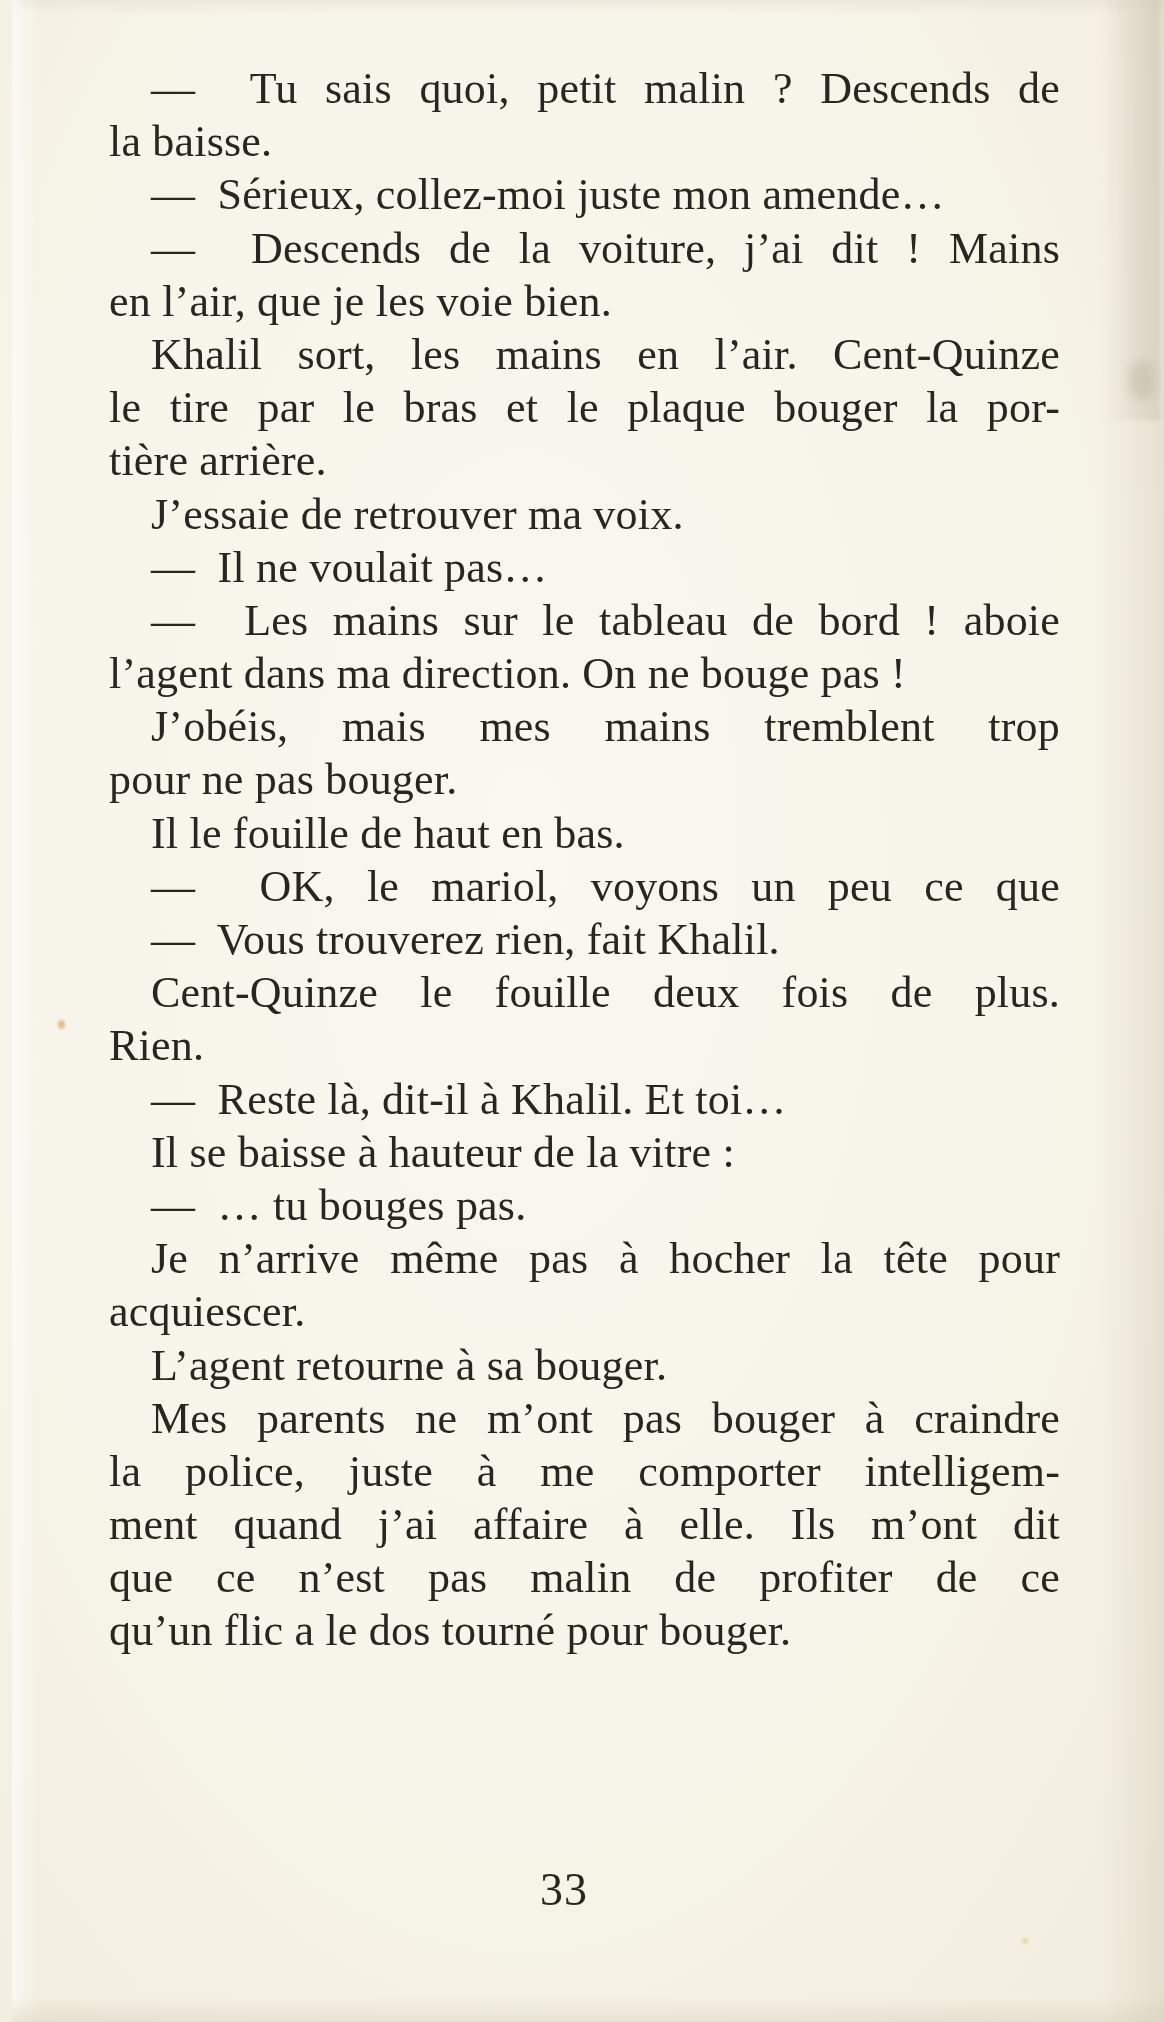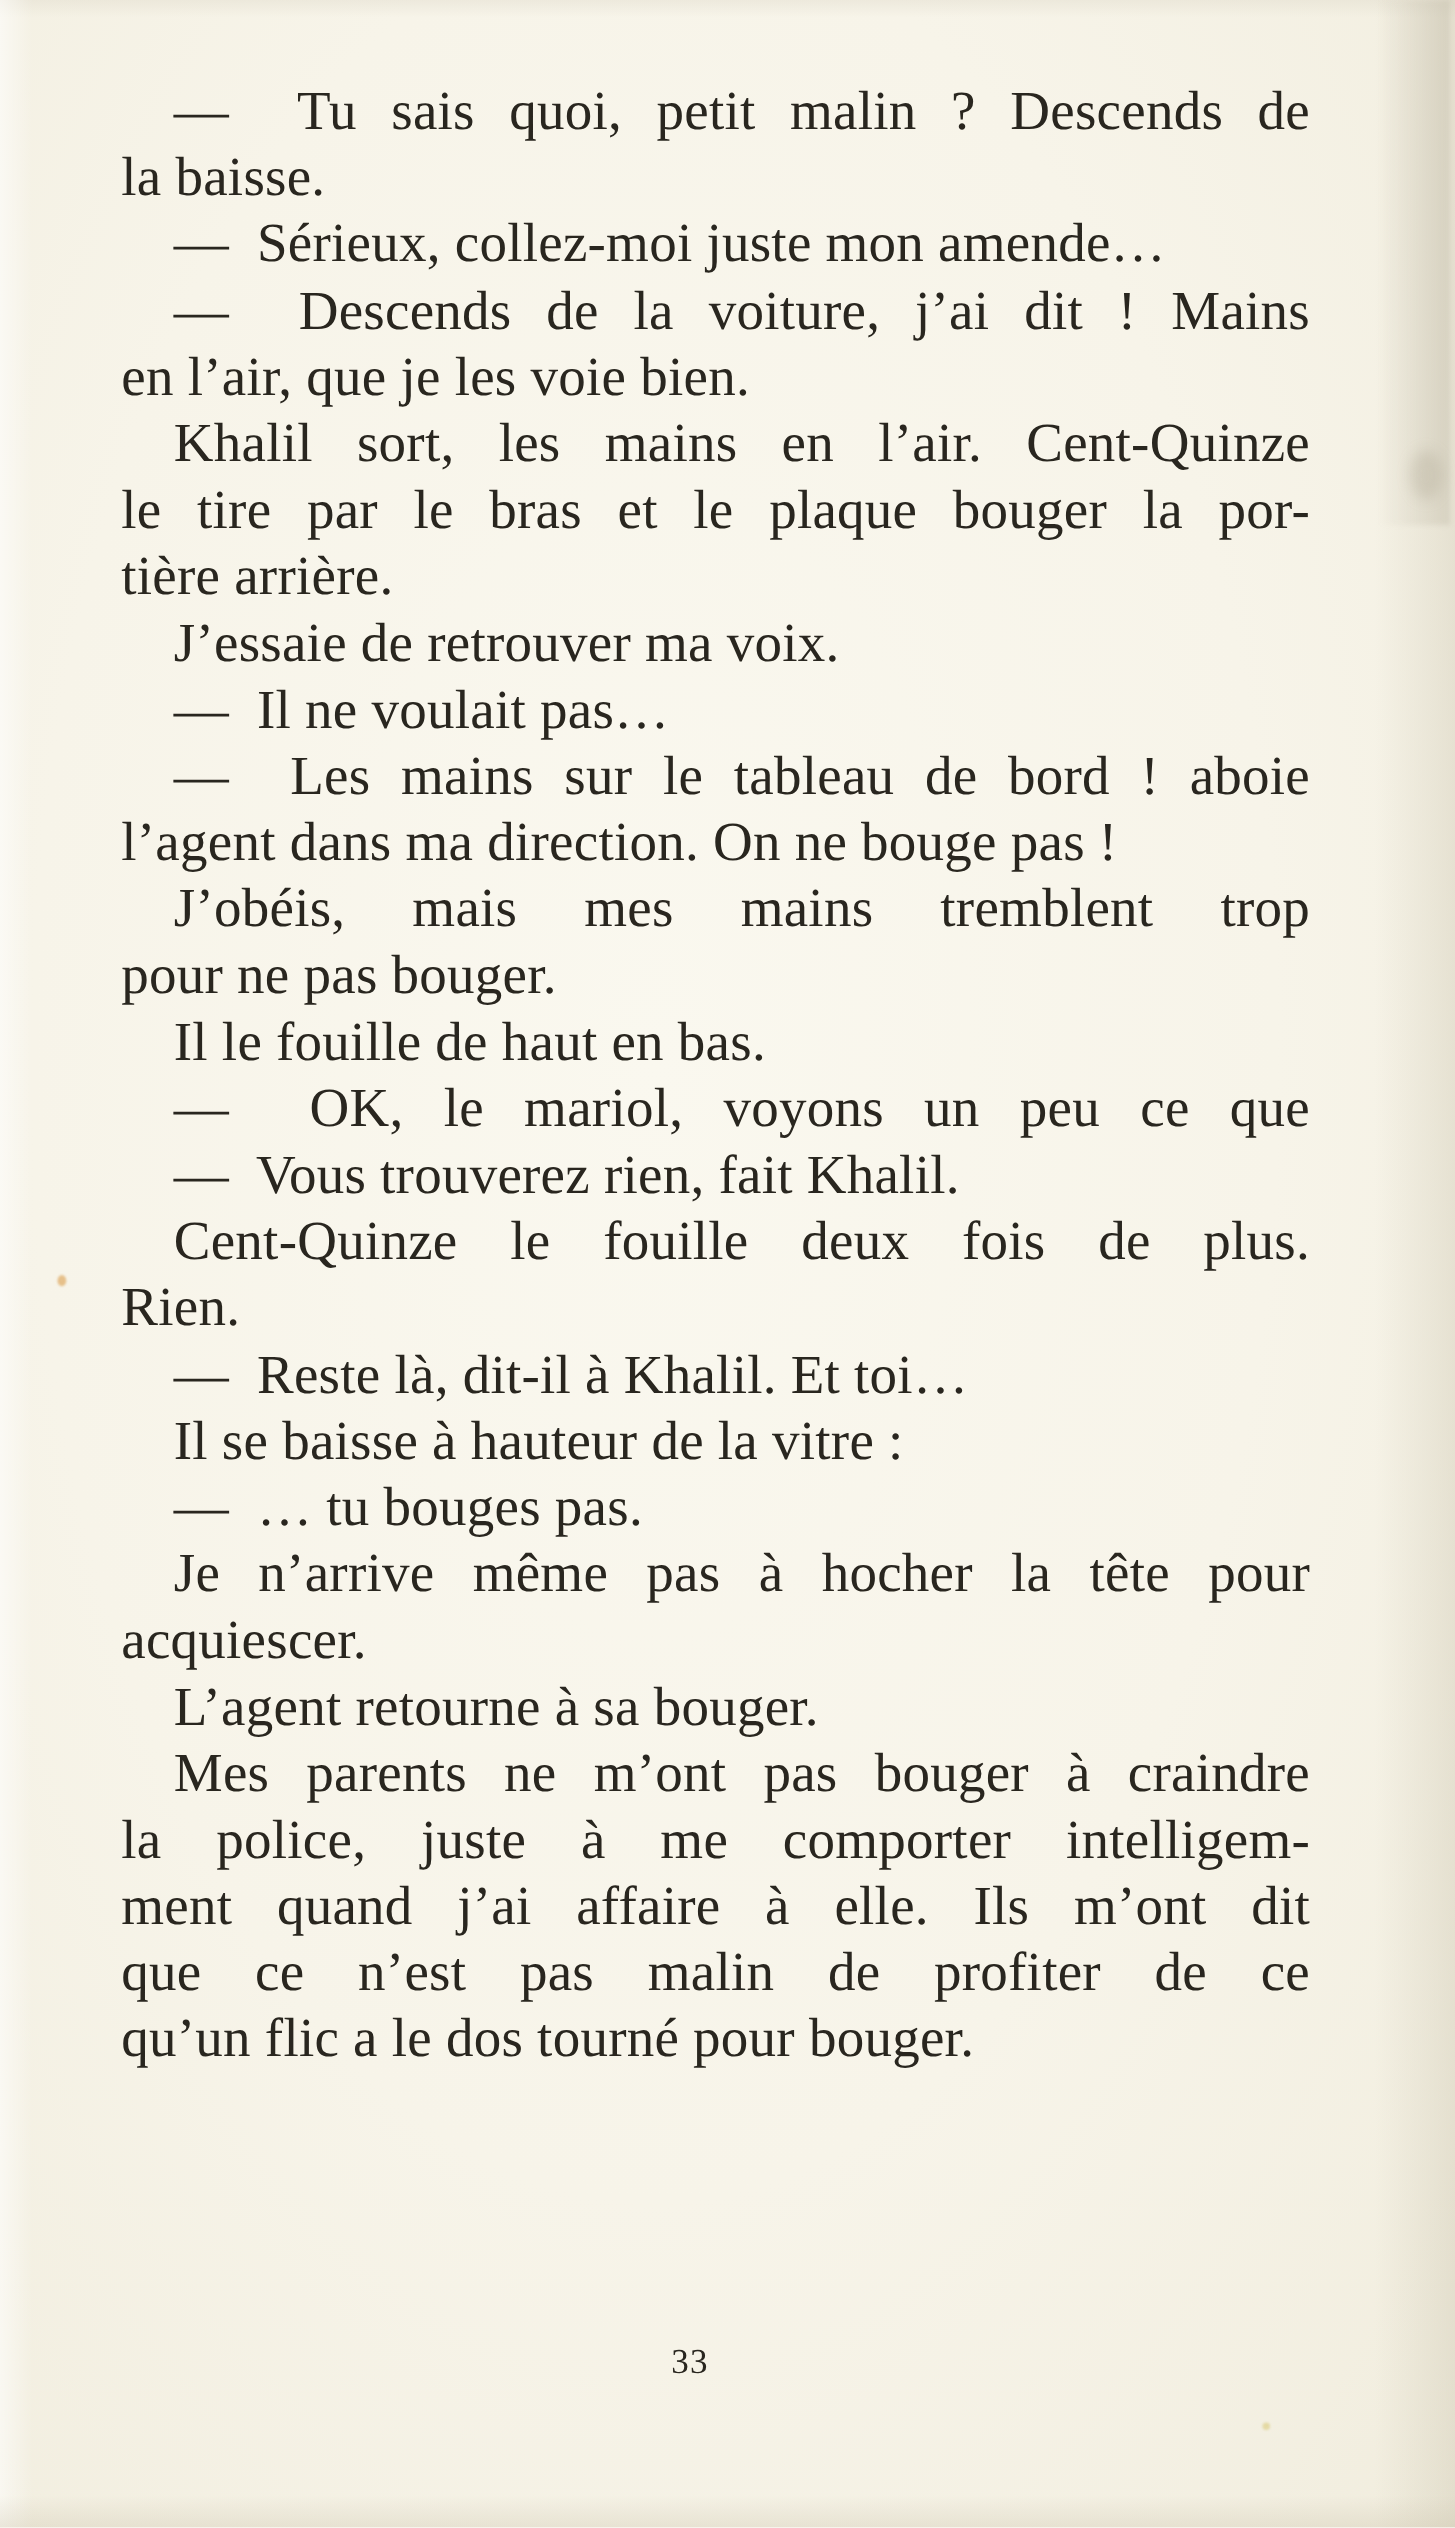--- a/index.html
+++ b/index.html
@@ -12,20 +12,21 @@
   body {
     position: relative;
     font-family: "Liberation Serif", "DejaVu Serif", serif;
     background:
       radial-gradient(ellipse at 45% 42%, #faf8ef 0%, #f7f4e9 55%, #f1edde 100%);
     color: #29261f;
   }
   .page {
     position: absolute;
     inset: 0;
+    margin-left: 12px;
   }
   
   .edge-left {
     position: absolute; left: 0; top: 0; width: 26px; height: 100%;
     background: linear-gradient(to right, rgba(255,255,255,0.55), rgba(255,255,255,0));
     pointer-events: none;
   }
   .edge-top {
     position: absolute; left: 0; top: 0; width: 100%; height: 14px;
     background: linear-gradient(to bottom, rgba(225,220,205,0.45), rgba(225,220,205,0));
@@ -85,21 +86,21 @@
   }
   .line.indent {
     padding-left: 42px;
   }
   .folio {
     position: absolute;
     left: 30px;
     top: 1866px;
     width: 1044px;
     text-align: center;
-    font-size: 28px;
+    font-size: 46px;
     line-height: 48px;
     letter-spacing: 1px;
   }
 </style>
 </head>
 <body>
 
 <div class="page">
   <div class="edge-top"></div>
   <div class="edge-left"></div>

